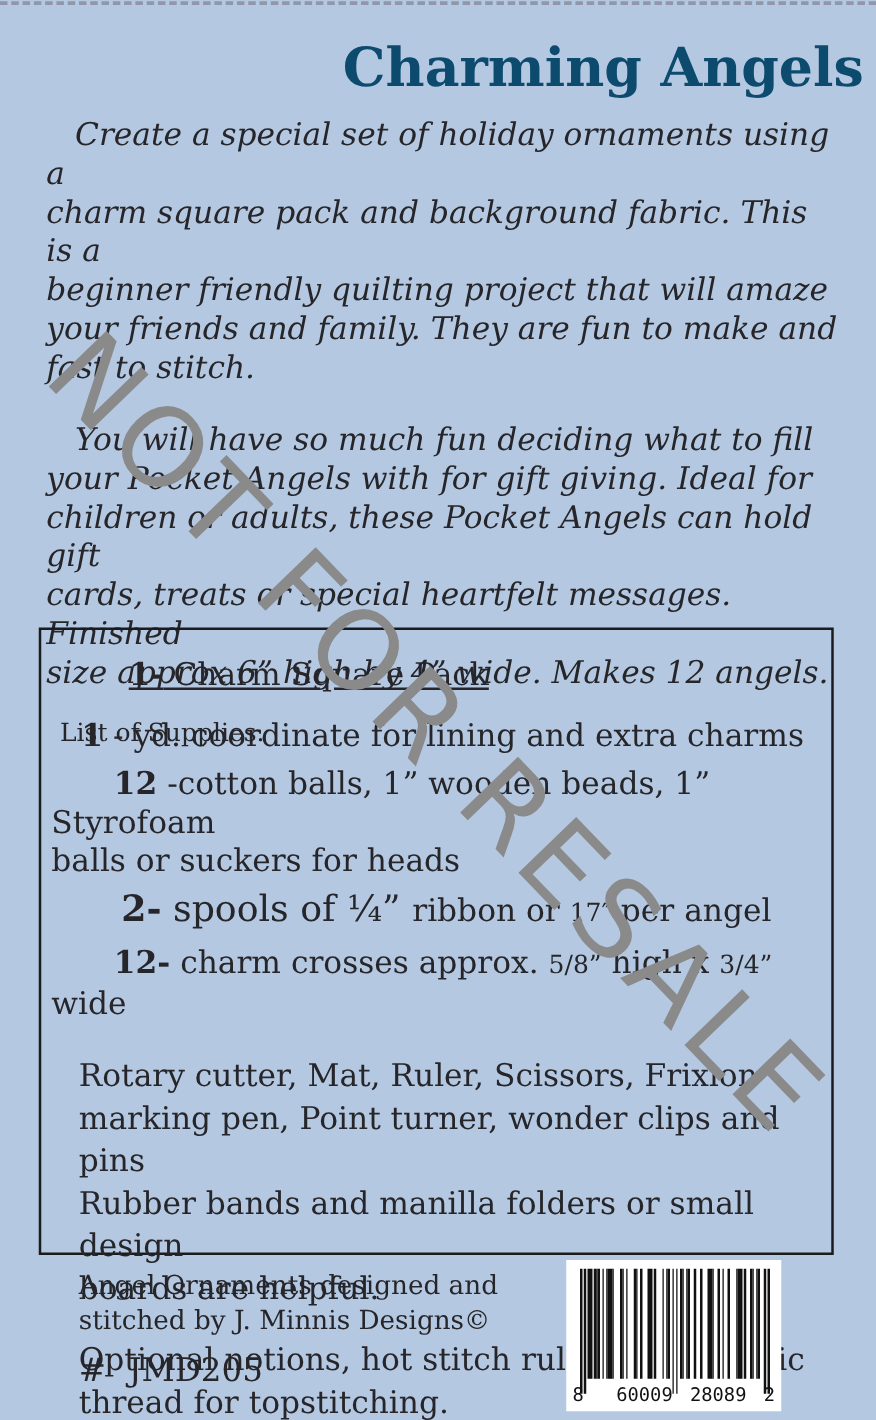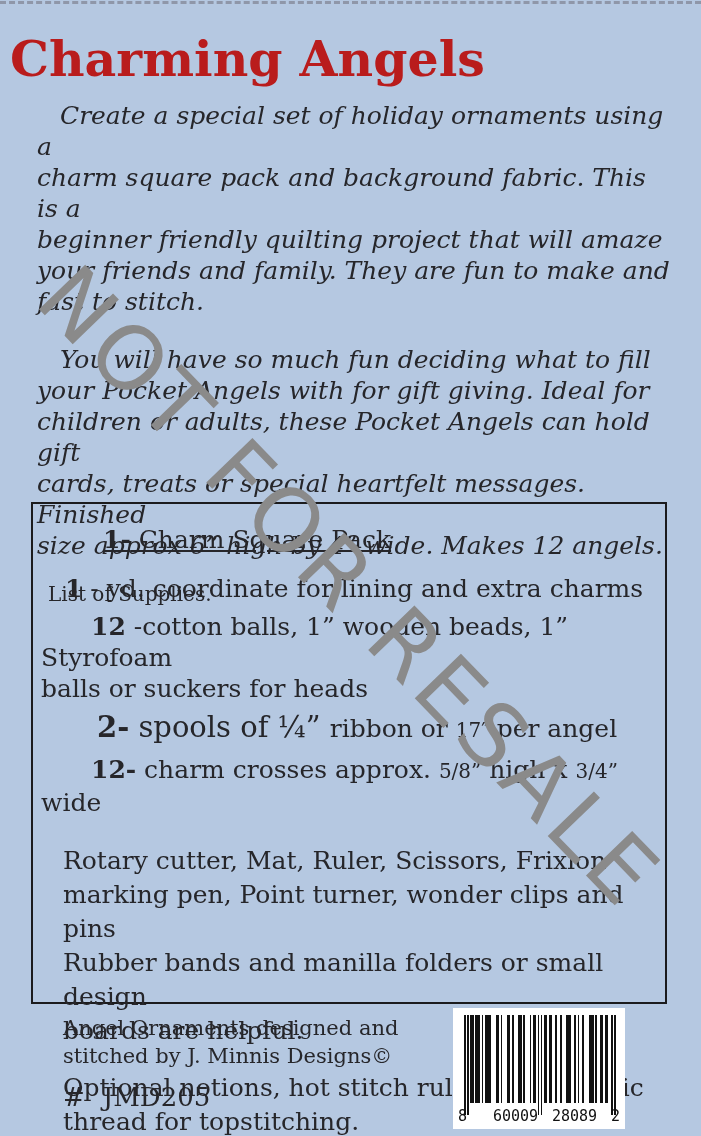--- a/index.html
+++ b/index.html
@@ -6,22 +6,22 @@
   .page {
     position:relative; width:701px; height:1136px; overflow:hidden;
     background:#b5c8e1; color:#26262a;
     font-family:"DejaVu Serif", serif;
   }
   .cutline {
     position:absolute; top:1px; left:0; width:100%; height:0;
     border-top:3px dashed #8f97a9;
   }
   .title {
-    margin:30px 10px 0 10px; text-align:left;
-    font-size:49px; font-weight:bold; color:#b91c1c; letter-spacing:0px;
+    margin:30px 10px 0 10px; text-align:right;
+    font-size:43px; font-weight:bold; color:#0c4a6e; letter-spacing:0px;
   }
   .para {
     margin:12px 30px 0 37px; font-size:25px; line-height:31px;
     white-space:pre-line; text-indent:23px;font-style:italic;
   }
   .para.intro { margin-top:12px; }
   .para.desc  { margin-top:27px; }
   .supplies-heading {
     margin:21px 0 0 48px; font-size:20px;
   }

